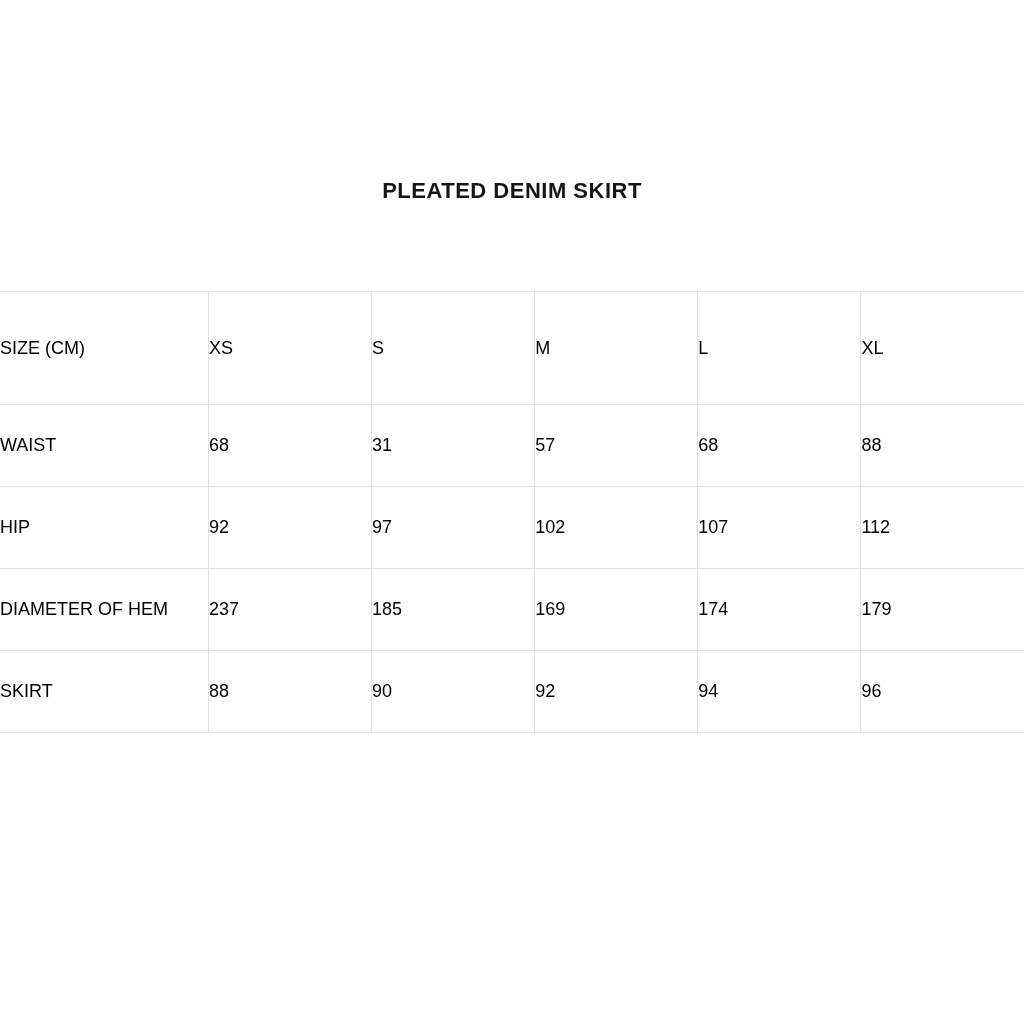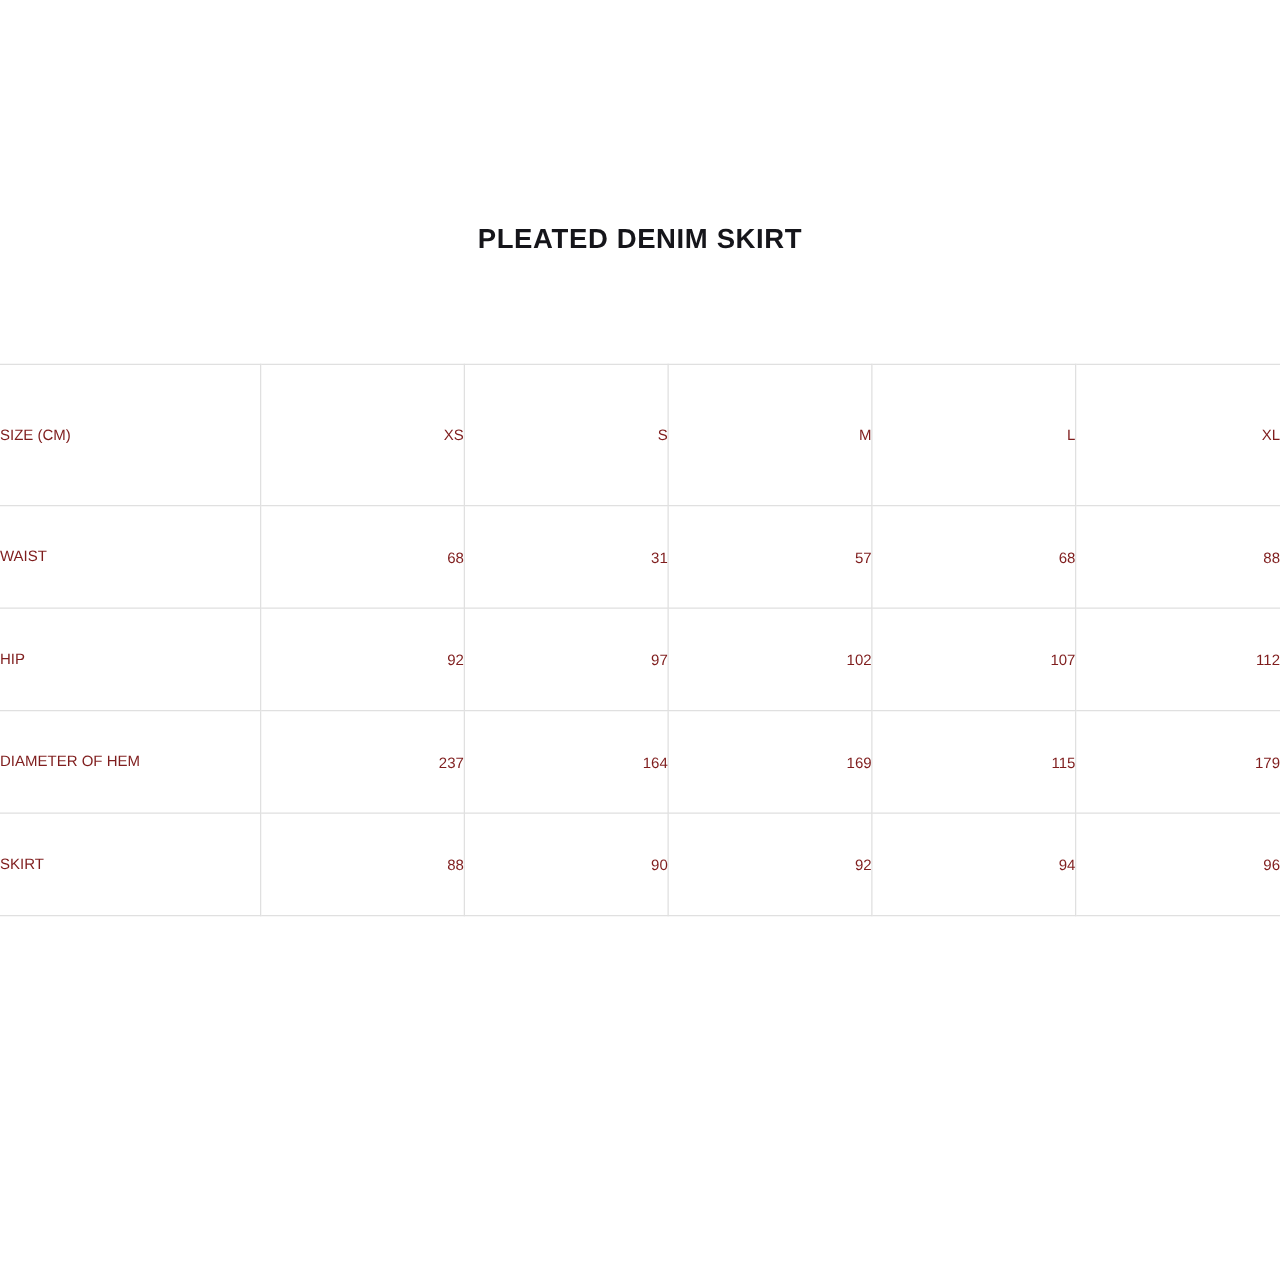--- a/index.html
+++ b/index.html
@@ -37,39 +37,39 @@
     left: 0;
     width: 1024px;
   }
   table.size-table {
     border-collapse: collapse;
     width: 1024px;
     table-layout: fixed;
   }
   table.size-table td {
     border: 1px solid #e0e0e0;
-    font-size: 12px;
-    color: #7f1d1d;
+    font-size: 18px;
+    color: #000000;
     font-weight: 400;
     padding: 0;
     height: 81px;
     vertical-align: middle;
   }
   table.size-table tr:first-child td {
     height: 112px;
   }
   td.rowlabel {
     text-align: left;
     padding-left: 10px;
     padding-right: 6px;
     width: 208px;
     line-height: 1.25;
   }
   td.value {
-    text-align: right;
+    text-align: left;
   }
   
   table.size-table tr td:first-child {
     border-left: none;
   }
   table.size-table tr td:last-child {
     border-right: none;
   }
 </style>
 </head>
@@ -102,23 +102,23 @@
           <td class="rowlabel">HIP</td>
           <td class="value">92</td>
           <td class="value">97</td>
           <td class="value">102</td>
           <td class="value">107</td>
           <td class="value">112</td>
         </tr>
         <tr>
           <td class="rowlabel">DIAMETER OF HEM</td>
           <td class="value">237</td>
-          <td class="value">164</td>
+          <td class="value">185</td>
           <td class="value">169</td>
-          <td class="value">115</td>
+          <td class="value">174</td>
           <td class="value">179</td>
         </tr>
         <tr>
           <td class="rowlabel">SKIRT</td>
           <td class="value">88</td>
           <td class="value">90</td>
           <td class="value">92</td>
           <td class="value">94</td>
           <td class="value">96</td>
         </tr>

